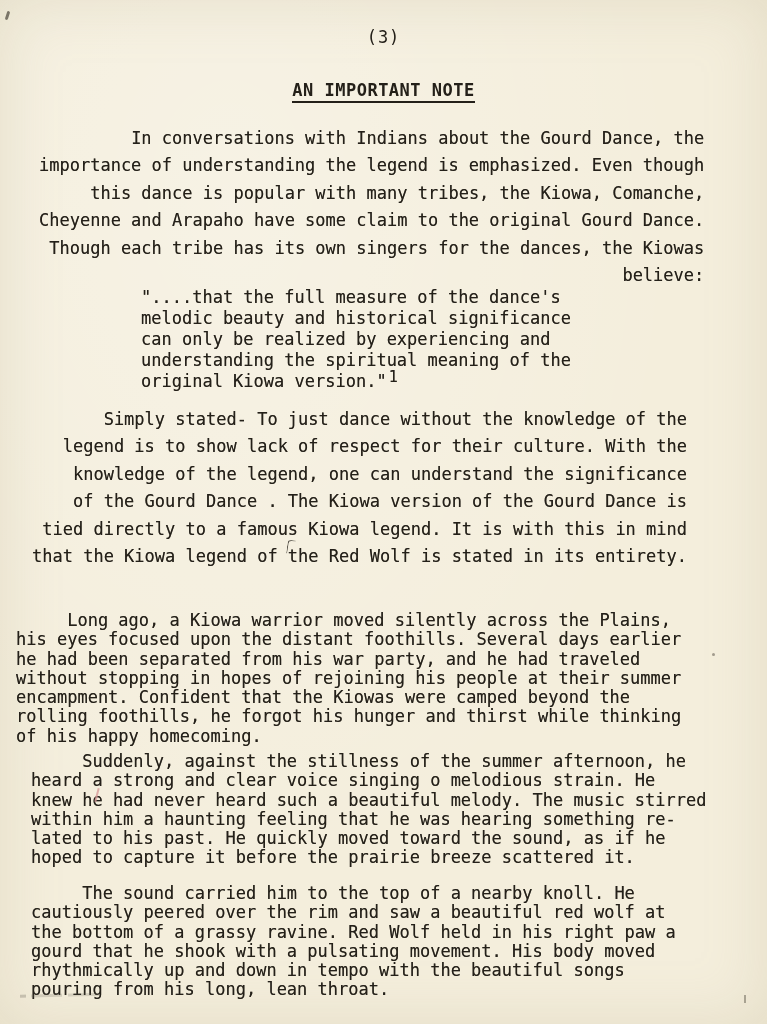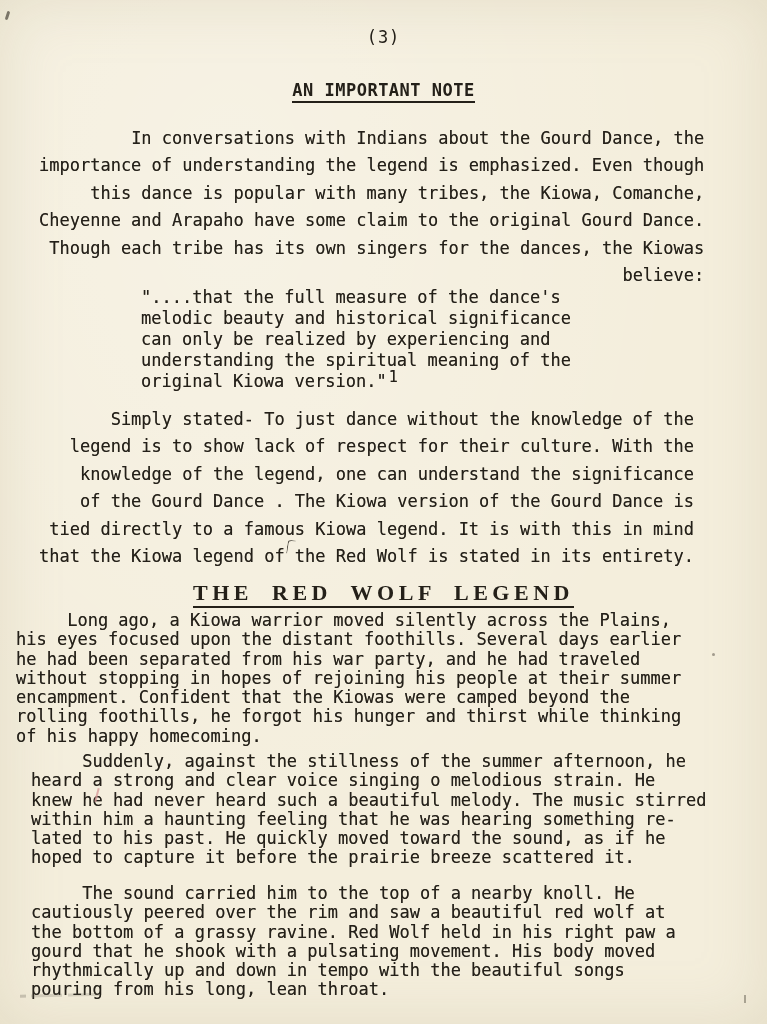--- a/index.html
+++ b/index.html
@@ -103,28 +103,27 @@
 Cheyenne and Arapaho have some claim to the original Gourd Dance.
 Though each tribe has its own singers for the dances, the Kiowas
 believe:</div>
 
   <div class="mono-block quote-block" style="left:141px;top:287px"><span>"....that the full measure of the dance's
 melodic beauty and historical significance
 can only be realized by experiencing and
 understanding the spiritual meaning of the
 original Kiowa version."</span><span class="footnote-ref">1</span></div>
 
-  <div class="mono-block spaced" style="left:39px;top:406px">     Simply stated- To just dance without the knowledge of the
+  <div class="mono-block spaced" style="left:32px;top:406px">     Simply stated- To just dance without the knowledge of the
 legend is to show lack of respect for their culture. With the
 knowledge of the legend, one can understand the significance
 of the Gourd Dance . The Kiowa version of the Gourd Dance is
 tied directly to a famous Kiowa legend. It is with this in mind
 that the Kiowa legend of the Red Wolf is stated in its entirety.</div>
 
-  <div class="center-row legend-heading" style="top:580px"><span class="u">THE RED WOLF LEGEND</span></div>
 
   <div class="mono-block single" style="left:16px;top:611px">     Long ago, a Kiowa warrior moved silently across the Plains,
 his eyes focused upon the distant foothills. Several days earlier
 he had been separated from his war party, and he had traveled
 without stopping in hopes of rejoining his people at their summer
 encampment. Confident that the Kiowas were camped beyond the
 rolling foothills, he forgot his hunger and thirst while thinking
 of his happy homecoming.</div>
 
   <div class="mono-block single" style="left:31px;top:884px">     The sound carried him to the top of a nearby knoll. He

